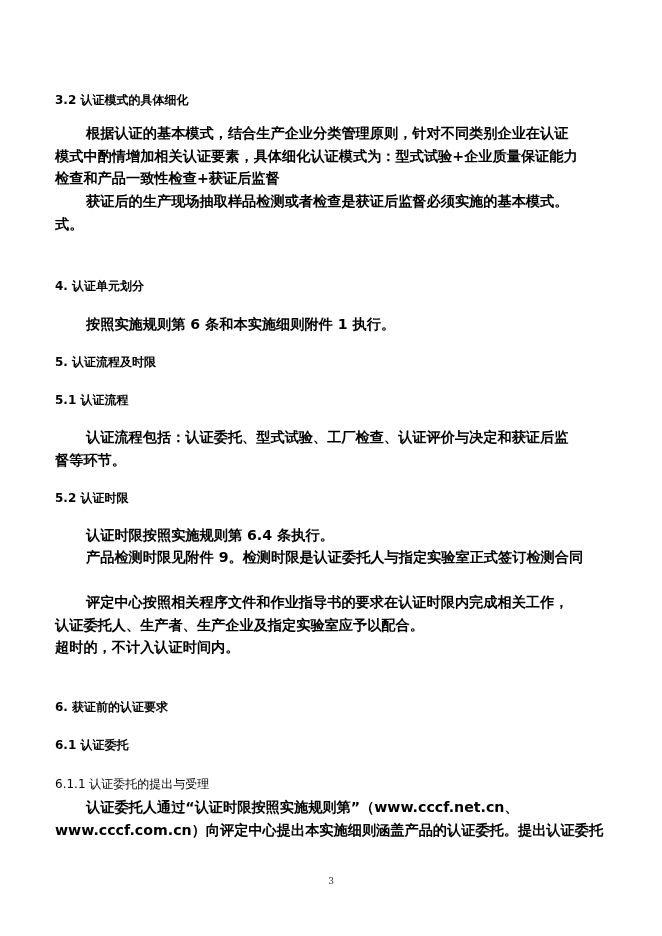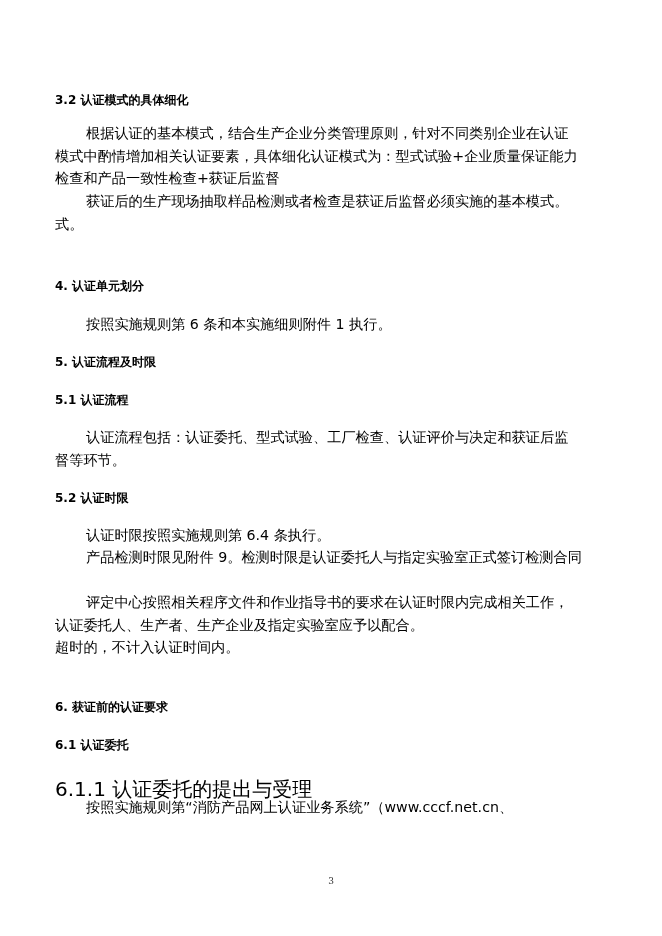--- a/index.html
+++ b/index.html
@@ -8,25 +8,25 @@
     font-family: "DejaVu Sans", "Liberation Sans", sans-serif;
     color: #000;
   }
   .page { position: absolute; left: 55px; top: 0; width: 566px; }
   .h {
     position: absolute; left: 0; font-weight: bold; font-size: 12px;
     white-space: nowrap; letter-spacing: 0px;
   }
   .p {
     position: absolute; left: 0; width: 566px; font-size: 14.2px;
-    line-height: 22.5px; text-align: justify; text-align-last: left;
+    line-height: 22.5px; text-align: justify; text-align-last: left; font-weight: bold;
   }
   .p .indent { display: inline-block; width: 31px; }
   .line { display: block; white-space: nowrap; }
-  .sub { position: absolute; left: 0; font-size: 20px; white-space: nowrap; }
+  .sub { position: absolute; left: 0; font-size: 12px; white-space: nowrap; }
   .pagenum {
     position: absolute; left: 0; width: 662px; top: 876px; text-align: center;
     font-family: "DejaVu Serif", "Liberation Serif", serif; font-size: 9px; color: #333;
   }
 </style>
 </head>
 <body>
 
 <div class="page">
 
@@ -74,17 +74,18 @@
     <span class="line">超时的，不计入认证时间内。</span>
   </div>
 
   <div class="h" style="top:699px">6. 获证前的认证要求</div>
 
   <div class="h" style="top:737px">6.1  认证委托</div>
 
   <div class="sub" style="top:776px">6.1.1  认证委托的提出与受理</div>
 
   <div class="p" style="top:796px">
-    <span class="line"><span class="indent"></span><span>按照实施规则第“消防产品网上认证业务系统”（www.cccf.net.cn、</span></span>
+    <span class="line"><span class="indent"></span><span>认证委托人通过“认证时限按照实施规则第”（www.cccf.net.cn、</span></span>
+    <span class="line">www.cccf.com.cn）向评定中心提出本实施细则涵盖产品的认证委托。提出认证委托</span>
   </div>
 </div>
 
 <div class="pagenum">3</div>
 
 </body></html>

